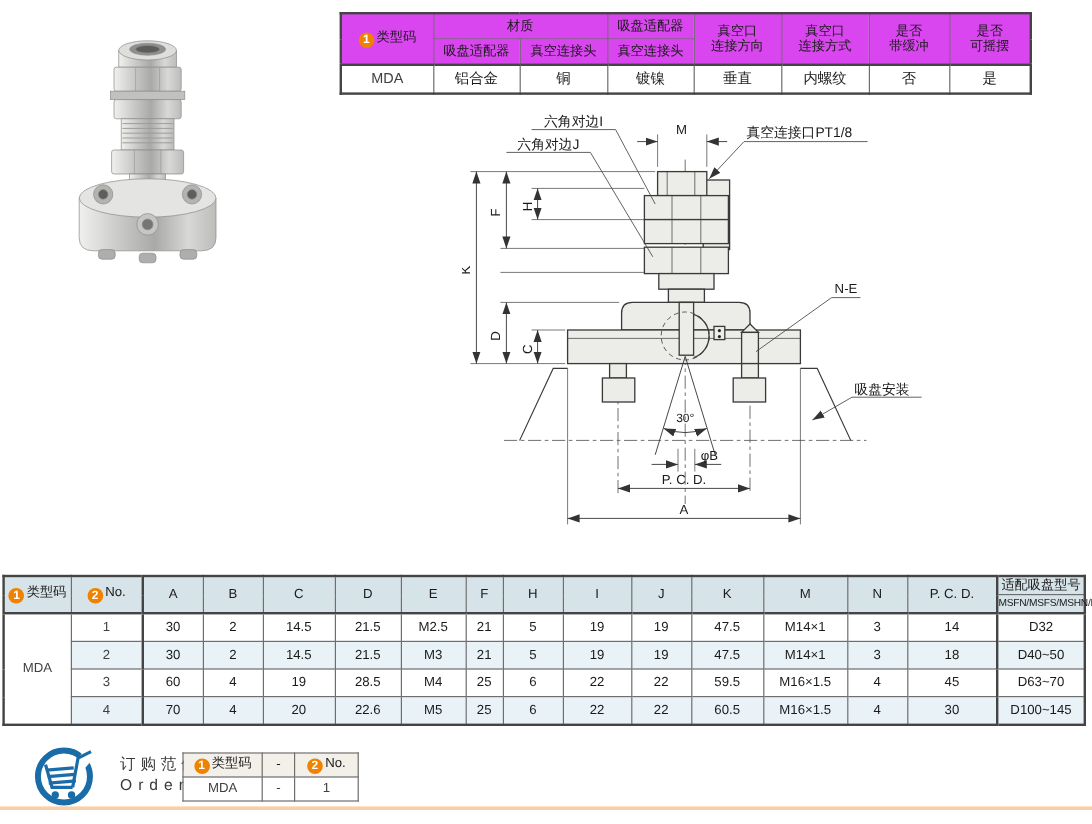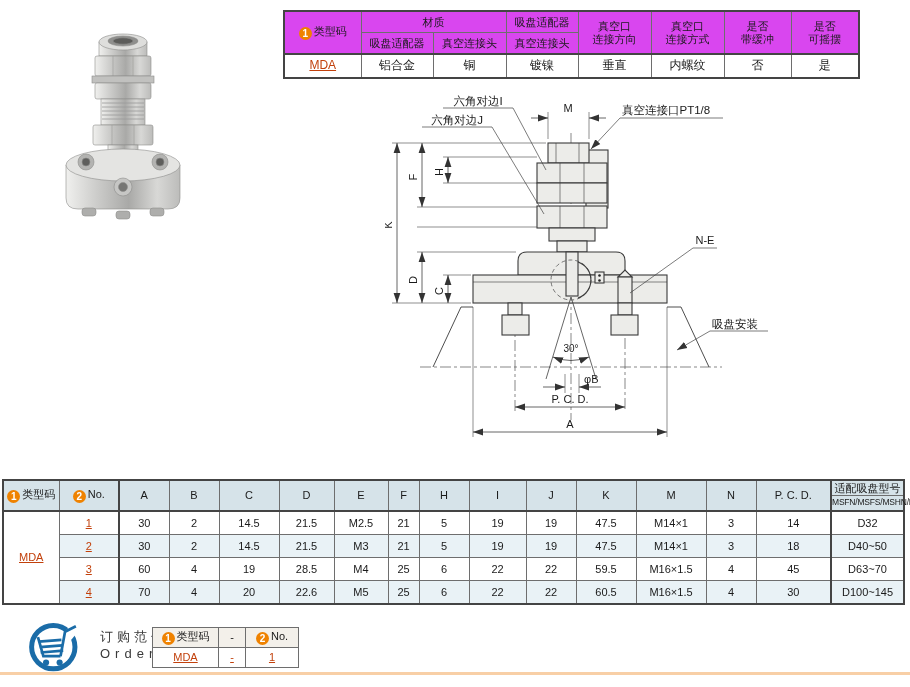--- a/index.html
+++ b/index.html
@@ -16,21 +16,21 @@
   .spec td{font-size:12px;height:22px;background:#fff;}
   .spec tr.valrow td{border-top:2px solid #444;}
   .dims{left:2px;top:479px;width:901px;border:2px solid #444;}
   .dims th{background:#d6e3e9;font-size:11px;height:14px;}
   .dims th.sub{font-size:8.5px;letter-spacing:-0.2px;}
   .dims td{font-size:11px;height:22px;background:#fff;}
   .dims tr.alt td{background:#e9f2f6;}
   .dims td.codecell{background:#fff;}
   .dims .thickL{border-left:2px solid #444;}
   .dims tr.firstdata td{border-top:2px solid #444;}
-  .blue{color:#c2410c;text-decoration:underline;}
+  .blue{color:#404040;}
   .badge{display:inline-block;width:13px;height:13px;border-radius:50%;background:#ef8200;
          color:#fff;font-size:10px;line-height:13px;text-align:center;margin-right:2px;
          vertical-align:-2px;font-weight:bold;}
 
   
   .draw{left:385px;top:83px;width:505px;height:382px;}
   .draw text{font-family:"Liberation Sans","DejaVu Sans",sans-serif;fill:#1a1a1a;}
   .draw .cjk{font-size:11.5px;}
   .draw .dimtxt{font-size:11px;}
 

